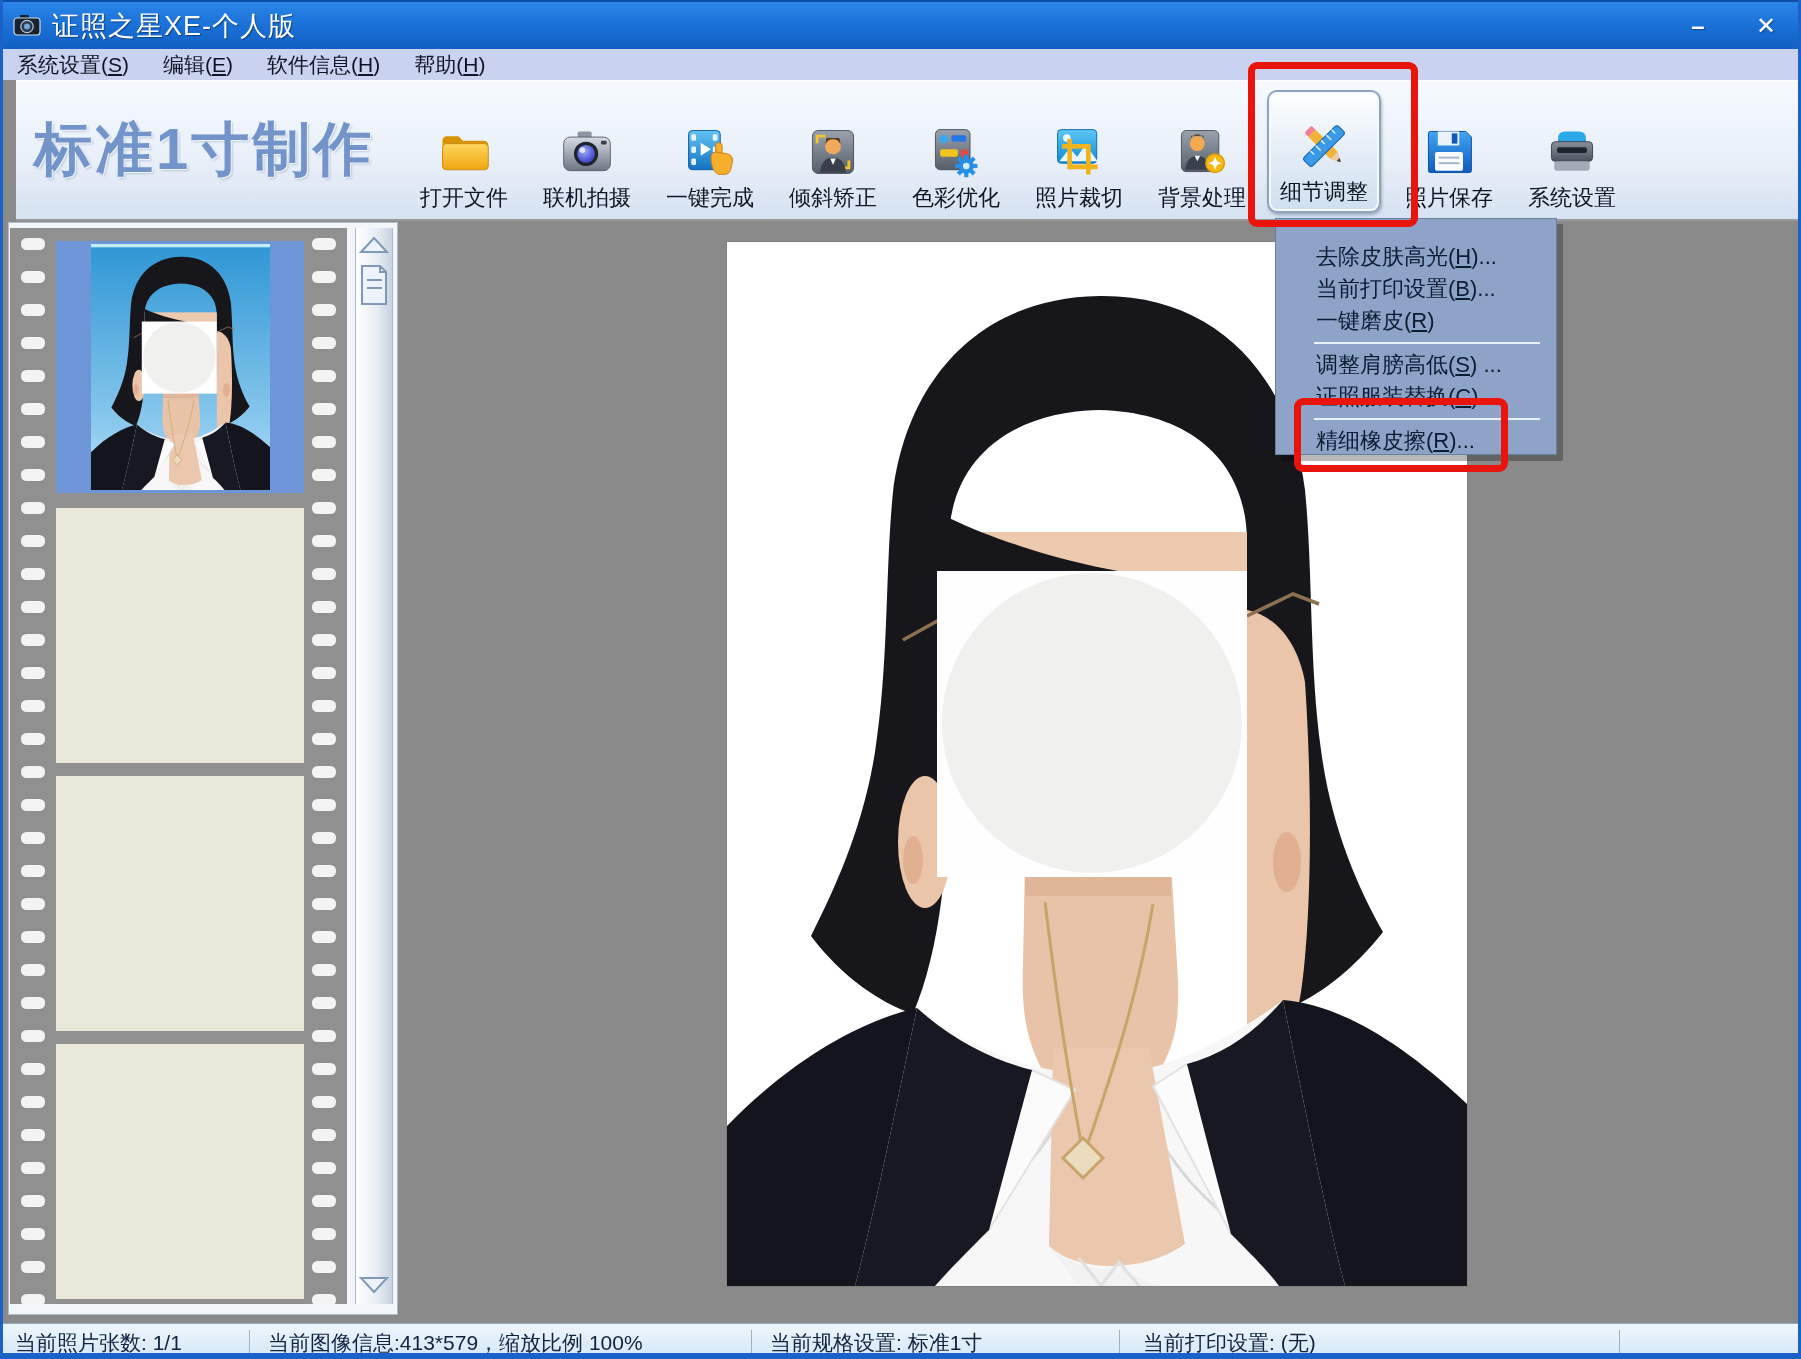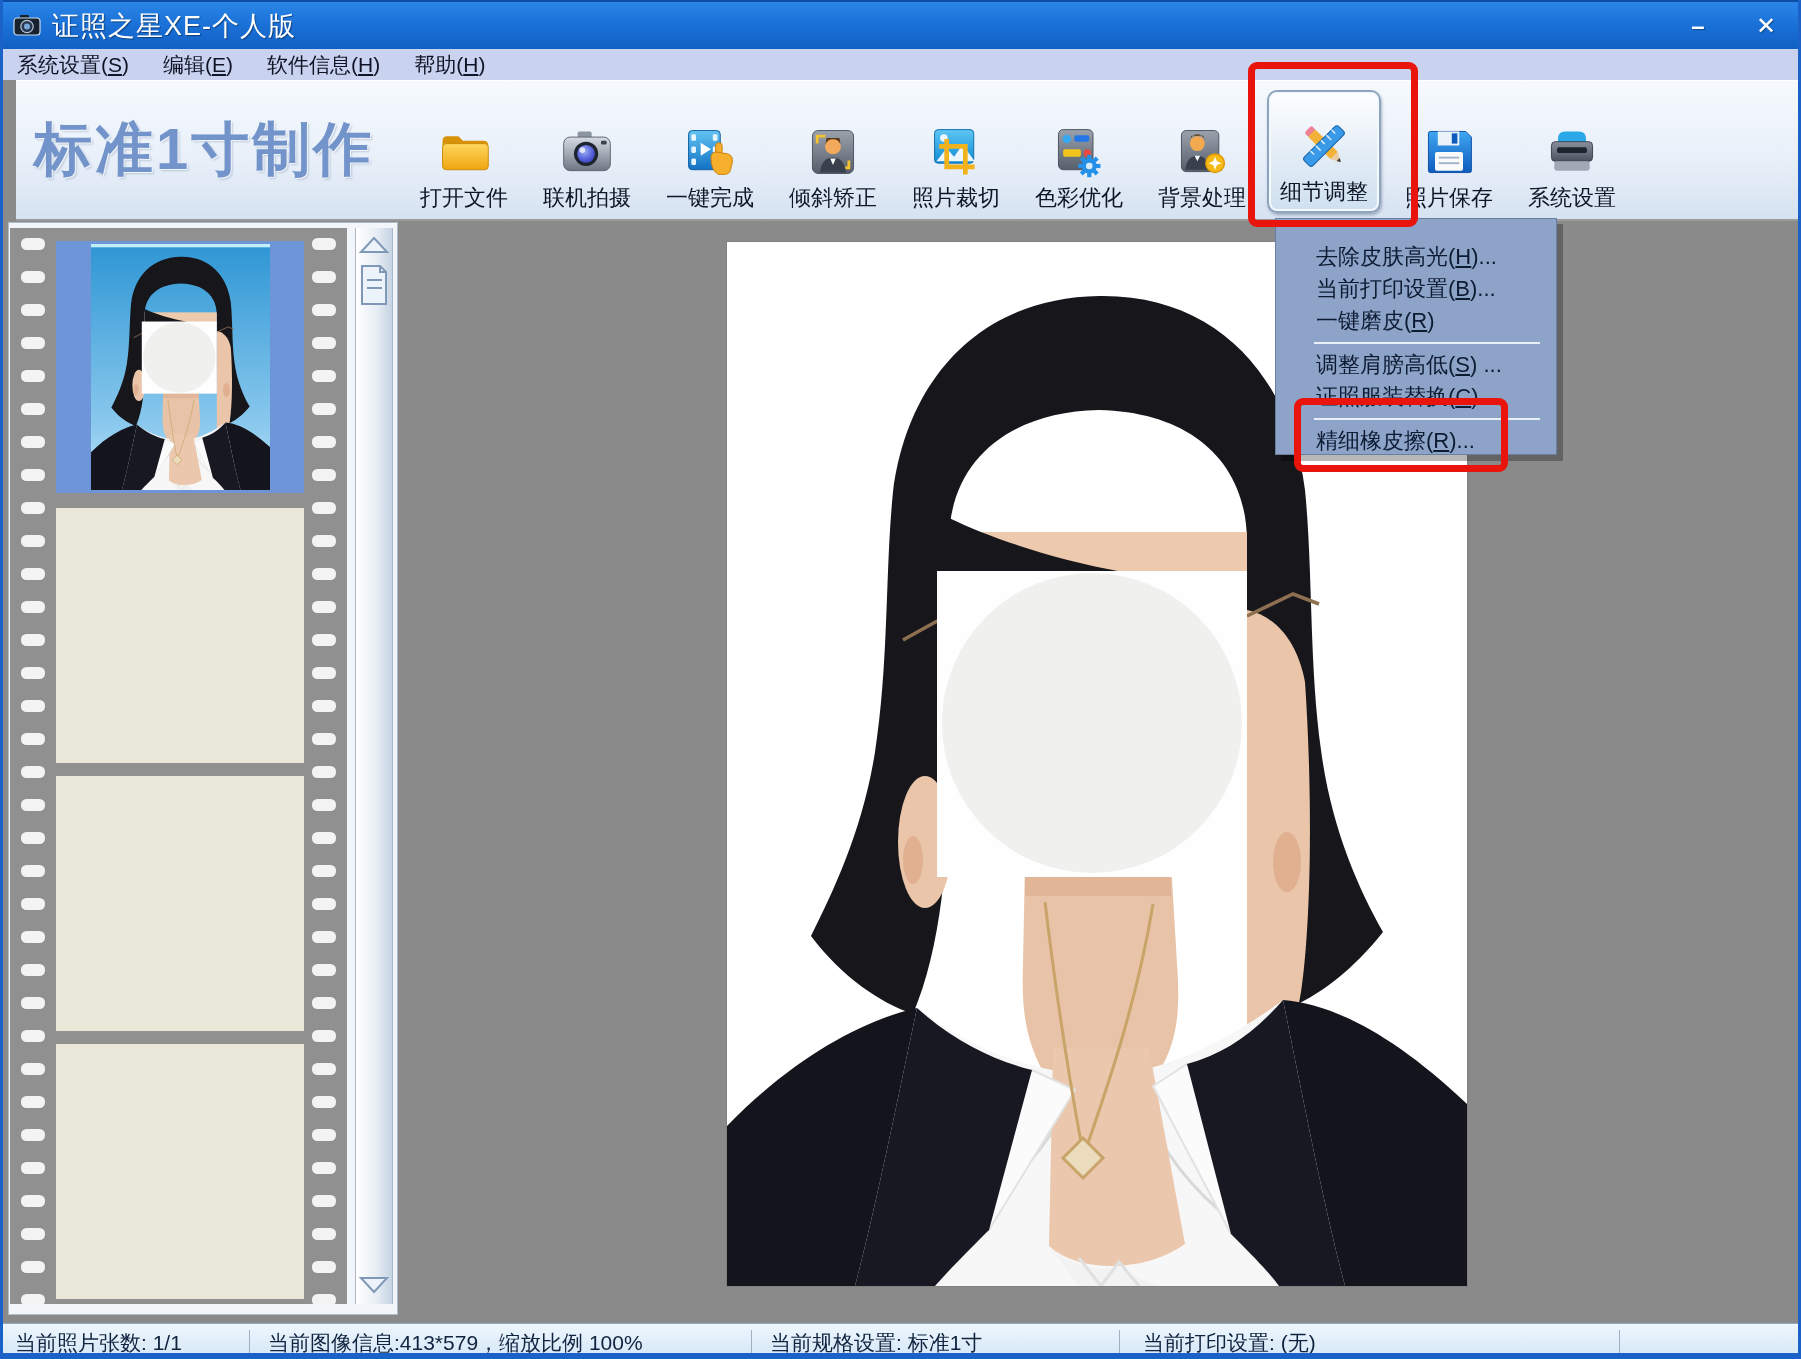--- a/index.html
+++ b/index.html
@@ -214,55 +214,55 @@
             <path d="M16,52 q2,-16 14,-16 q12,0 14,16 Z" fill="#39404C"></path>
             <path d="M27,37 l3,7 3,-7 Z" fill="#F4F6F8"></path>
           </svg>
         </span>
         <span class="tlabel">倾斜矫正</span>
       </div>
 
       <div class="tool-btn">
         <span class="ticon">
           <svg width="58" height="56" viewBox="0 0 60 60">
-            <defs>
-                <linearGradient id="gSky" x1="0" y1="0" x2="0" y2="1">
-              <stop offset="0" stop-color="#5EC6F4"></stop>
-                  <stop offset="1" stop-color="#0F8BD4"></stop>
-                </linearGradient>
-              </defs>
-            <rect x="7" y="6" width="42" height="36" rx="4" fill="url(#gSky)" stroke="#0C6CA8" stroke-width="1"></rect>
-            <circle cx="17" cy="15" r="4" fill="#F4FAFE" opacity=".95"></circle>
-            <path d="M9,40 l11,-14 8,9 9,-13 13,18 Z" fill="#EAF5FC"></path>
-            <path d="M20,16 v30 h30" fill="none" stroke="#F2B21C" stroke-width="5"></path>
-            <path d="M12,24 h28 v30" fill="none" stroke="#F2B21C" stroke-width="5"></path>
-          </svg>
-        </span>
-        <span class="tlabel">照片裁切</span>
-      </div>
-
-      <div class="tool-btn">
-        <span class="ticon">
-          <svg width="58" height="56" viewBox="0 0 60 60">
             <rect x="8" y="6" width="37" height="43" rx="5" fill="url(#gSlate)" stroke="#49505C" stroke-width="1"></rect>
             <circle cx="17" cy="16" r="4.5" fill="#35AAF2"></circle>
             <rect x="25" y="12" width="16" height="7" rx="2" fill="#2577E8"></rect>
             <rect x="13" y="27" width="19" height="8" rx="2" fill="#F2C41E"></rect>
             <circle cx="39" cy="31" r="4" fill="#E64A42"></circle>
             <g stroke="#2590E8" stroke-width="4.5">
               <line x1="41" y1="33" x2="41" y2="57"></line>
                 <line x1="29" y1="45" x2="53" y2="45"></line>
               <line x1="32.5" y1="36.5" x2="49.5" y2="53.5"></line>
                 <line x1="49.5" y1="36.5" x2="32.5" y2="53.5"></line>
             </g>
             <circle cx="41" cy="45" r="8" fill="#2590E8"></circle>
             <circle cx="41" cy="45" r="3.5" fill="#D9ECFA"></circle>
           </svg>
         </span>
         <span class="tlabel">色彩优化</span>
+      </div>
+
+      <div class="tool-btn">
+        <span class="ticon">
+          <svg width="58" height="56" viewBox="0 0 60 60">
+            <defs>
+                <linearGradient id="gSky" x1="0" y1="0" x2="0" y2="1">
+              <stop offset="0" stop-color="#5EC6F4"></stop>
+                  <stop offset="1" stop-color="#0F8BD4"></stop>
+                </linearGradient>
+              </defs>
+            <rect x="7" y="6" width="42" height="36" rx="4" fill="url(#gSky)" stroke="#0C6CA8" stroke-width="1"></rect>
+            <circle cx="17" cy="15" r="4" fill="#F4FAFE" opacity=".95"></circle>
+            <path d="M9,40 l11,-14 8,9 9,-13 13,18 Z" fill="#EAF5FC"></path>
+            <path d="M20,16 v30 h30" fill="none" stroke="#F2B21C" stroke-width="5"></path>
+            <path d="M12,24 h28 v30" fill="none" stroke="#F2B21C" stroke-width="5"></path>
+          </svg>
+        </span>
+        <span class="tlabel">照片裁切</span>
       </div>
 
       <div class="tool-btn">
         <span class="ticon">
           <svg width="58" height="56" viewBox="0 0 60 60">
             <rect x="8" y="7" width="40" height="44" rx="5" fill="url(#gSlate)" stroke="#49505C" stroke-width="1"></rect>
             <circle cx="25" cy="21" r="8" fill="#F2A950"></circle>
             <path d="M17,19 a8,8 0 0 1 16,0 l-1.5,-6.5 h-13 Z" fill="#5A3A14"></path>
             <path d="M12,49 q2,-15 13,-15 q11,0 13,15 Z" fill="#39404C"></path>
             <path d="M22,34 l3,6 3,-6 Z" fill="#F4F6F8"></path>

